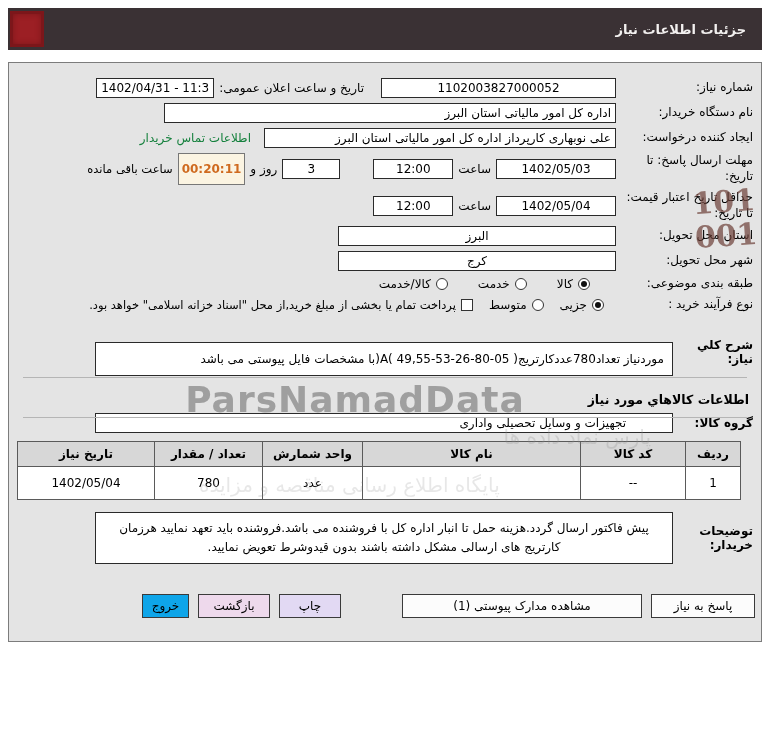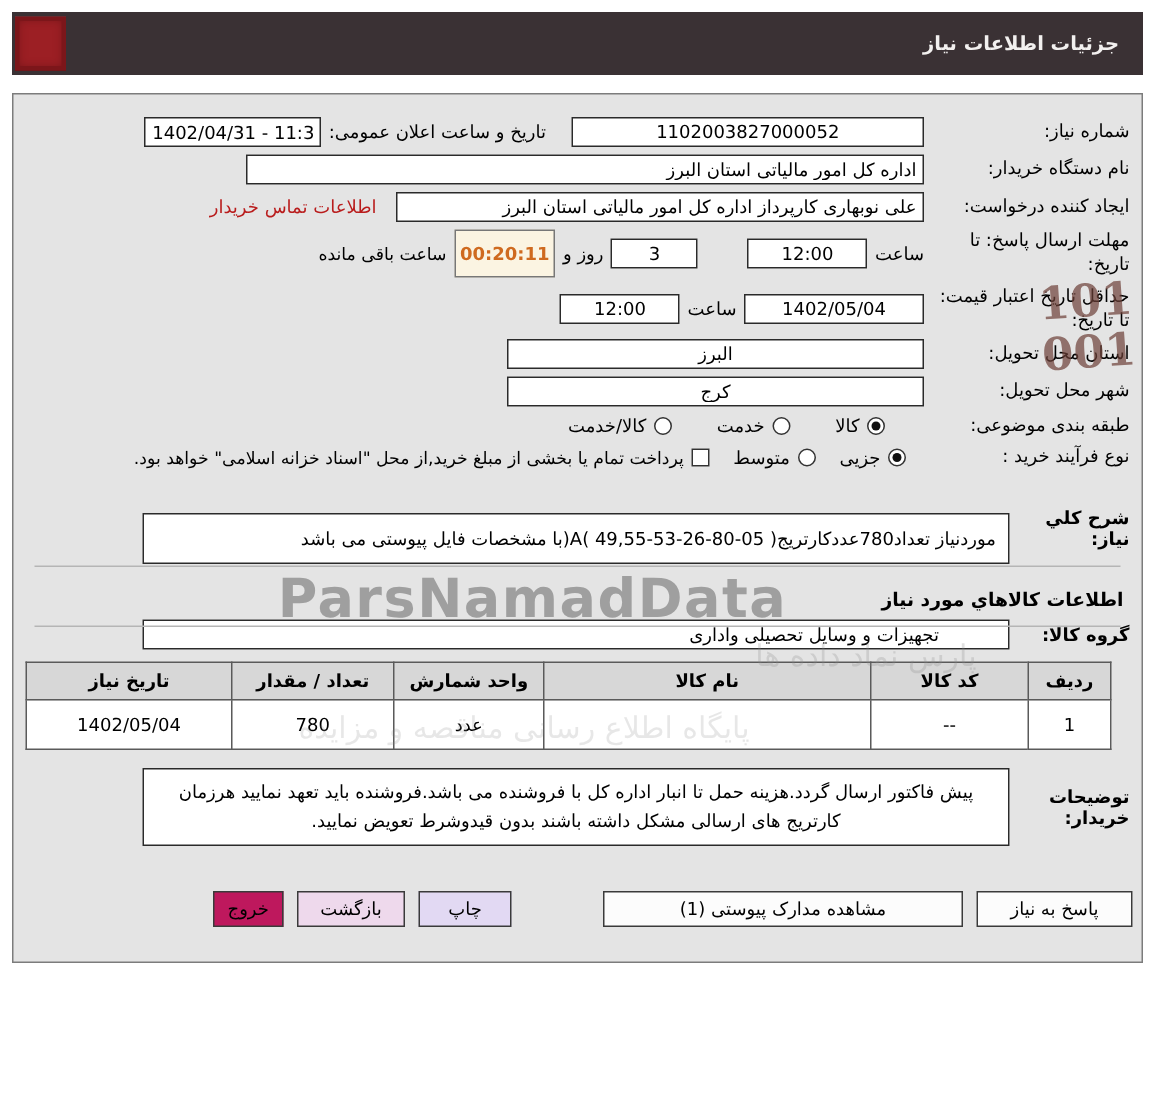--- a/index.html
+++ b/index.html
@@ -21,21 +21,21 @@
   .row { display:flex; align-items:center; margin:5px 8px; gap:5px; position:relative; z-index:2; }
   .lbl { width:132px; min-width:132px; font-size:12px; line-height:1.3; color:#000; }
   .inline-lbl { font-size:12px; color:#000; white-space:nowrap; }
   .inp { height:20px; border:1px solid #2a2a2a; background:#fff; font-size:12px;
     padding:0 4px; box-sizing:border-box; font-family:inherit; color:#000; }
   .inp.rtl-text { text-align:right; }
   .ltr { direction:ltr; text-align:center; }
   .w235{width:235px}.w120{width:120px}.w118{width:118px}.w80{width:80px}
   .w58{width:58px}.w452{width:452px}.w352{width:352px}.w278{width:278px}
   .gap28{margin-right:28px}
-  .link { color:#b91c1c; font-size:12px; margin-right:8px; cursor:pointer; white-space:nowrap; }
+  .link { color:#15803d; font-size:12px; margin-right:8px; cursor:pointer; white-space:nowrap; }
   .countdown { height:32px; min-width:56px; border:1px solid #777; background:#fbf4e2;
     color:#cf6a1f; font-weight:bold; font-size:12px; display:flex; align-items:center;
     justify-content:center; direction:ltr; padding:0 3px; box-sizing:border-box; }
 
   .opts { display:flex; align-items:center; gap:30px; margin-right:26px; }
   .opts.tight { gap:16px; margin-right:12px; }
   .opt { display:flex; align-items:center; gap:5px; font-size:12px; cursor:pointer; }
   .radio { width:12px; height:12px; min-width:12px; border:1px solid #333; border-radius:50%;
     background:#fff; position:relative; box-sizing:border-box; }
   .radio.checked::after { content:""; position:absolute; left:2px; top:2px; right:2px; bottom:2px;
@@ -57,21 +57,21 @@
   th { background:#d7d7d7; border:1px solid #5a5a5a; font-size:12px; height:22px; font-weight:bold; color:#000; }
   td { background:#fff; border:1px solid #5a5a5a; font-size:12px; height:30px; text-align:center; color:#000; }
   col.c0{width:55px} col.c1{width:105px} col.c2{width:218px} col.c3{width:100px} col.c4{width:108px}
 
   .btns { display:flex; align-items:center; margin:30px 6px 0 0; gap:9px; position:relative; z-index:2; }
   .btn { height:24px; border:1px solid #3a3a3a; font-size:12px; font-family:inherit; cursor:pointer; color:#000; }
   .btn-respond { width:104px; background:#fcfcfc; }
   .btn-view { width:240px; background:#fcfcfc; }
   .btn-print { width:62px; background:#e2d9f3; margin-right:52px; }
   .btn-back { width:72px; background:#eed9ec; }
-  .btn-exit { width:47px; background:#be185d; }
+  .btn-exit { width:47px; background:#0ea5e9; }
 
   
   .wm { position:absolute; pointer-events:none; z-index:4; }
   .wm-line { left:14px; right:14px; height:1px; background:#b5b5b5; }
   .wm-line.l1 { top:314px; }
   .wm-line.l2 { top:354px; }
   .wm-brand { left:0; right:60px; top:316px; text-align:center; font-size:36px; font-weight:bold;
     color:#9f9f9f; letter-spacing:1px; direction:ltr; }
   .wm-fa1 { right:110px; top:362px; font-size:20px; color:#8a8a8a; opacity:.25; }
   .wm-fa2 { left:190px; top:410px; font-size:20px; color:#8a8a8a; opacity:.2; }
@@ -111,20 +111,21 @@
     </div>
 
     <div class="row">
       <span class="lbl">ایجاد کننده درخواست:</span>
       <input class="inp rtl-text w352" value="علی نوبهاری کارپرداز اداره کل امور مالیاتی استان البرز" style="">
       <a class="link">اطلاعات تماس خریدار</a>
     </div>
 
     <div class="row">
       <span class="lbl">مهلت ارسال پاسخ: تا تاریخ:</span>
+      <input class="inp ltr w120" value="1402/05/03" style="">
       <span class="inline-lbl">ساعت</span>
       <input class="inp ltr w80" value="12:00" style="">
       <input class="inp ltr w58 gap28" value="3" style="">
       <span class="inline-lbl">روز و</span>
       <span class="countdown">00:20:11</span>
       <span class="inline-lbl" style="white-space:normal;font-size:11.5px">ساعت باقی مانده</span>
     </div>
 
     <div class="row">
       <span class="lbl">حداقل تاریخ اعتبار قیمت: تا تاریخ:</span>

